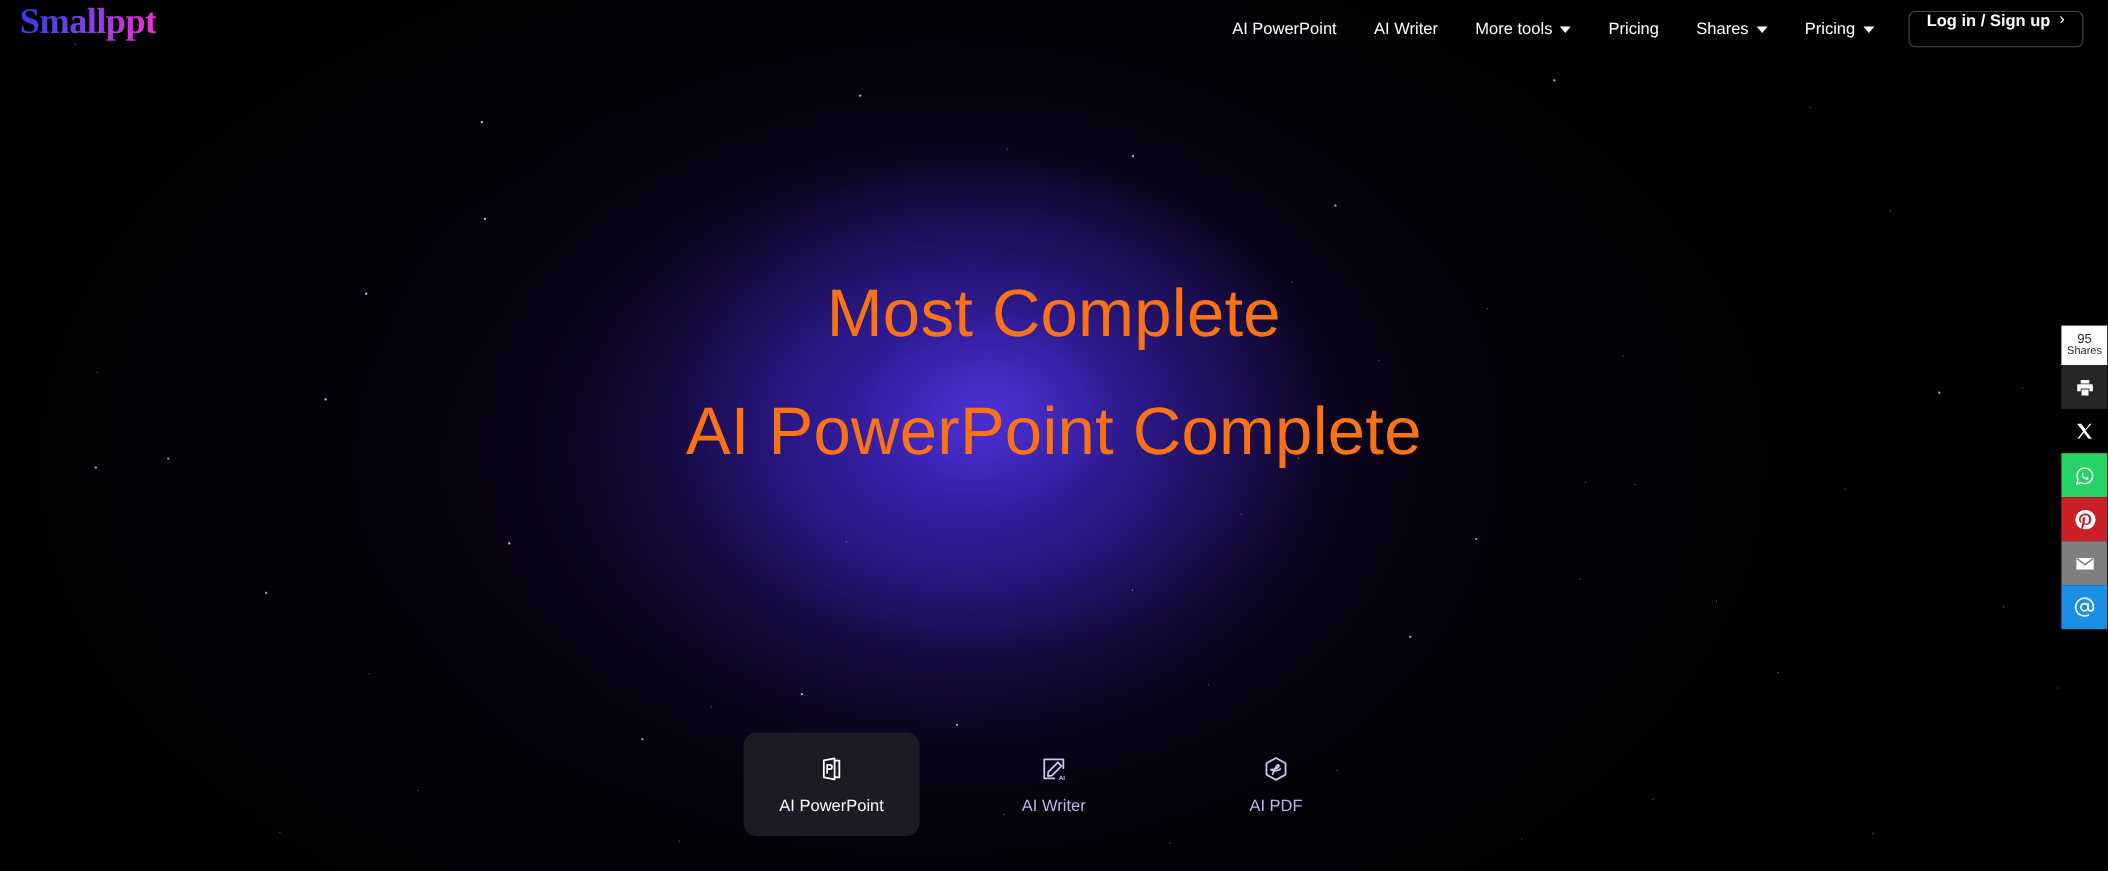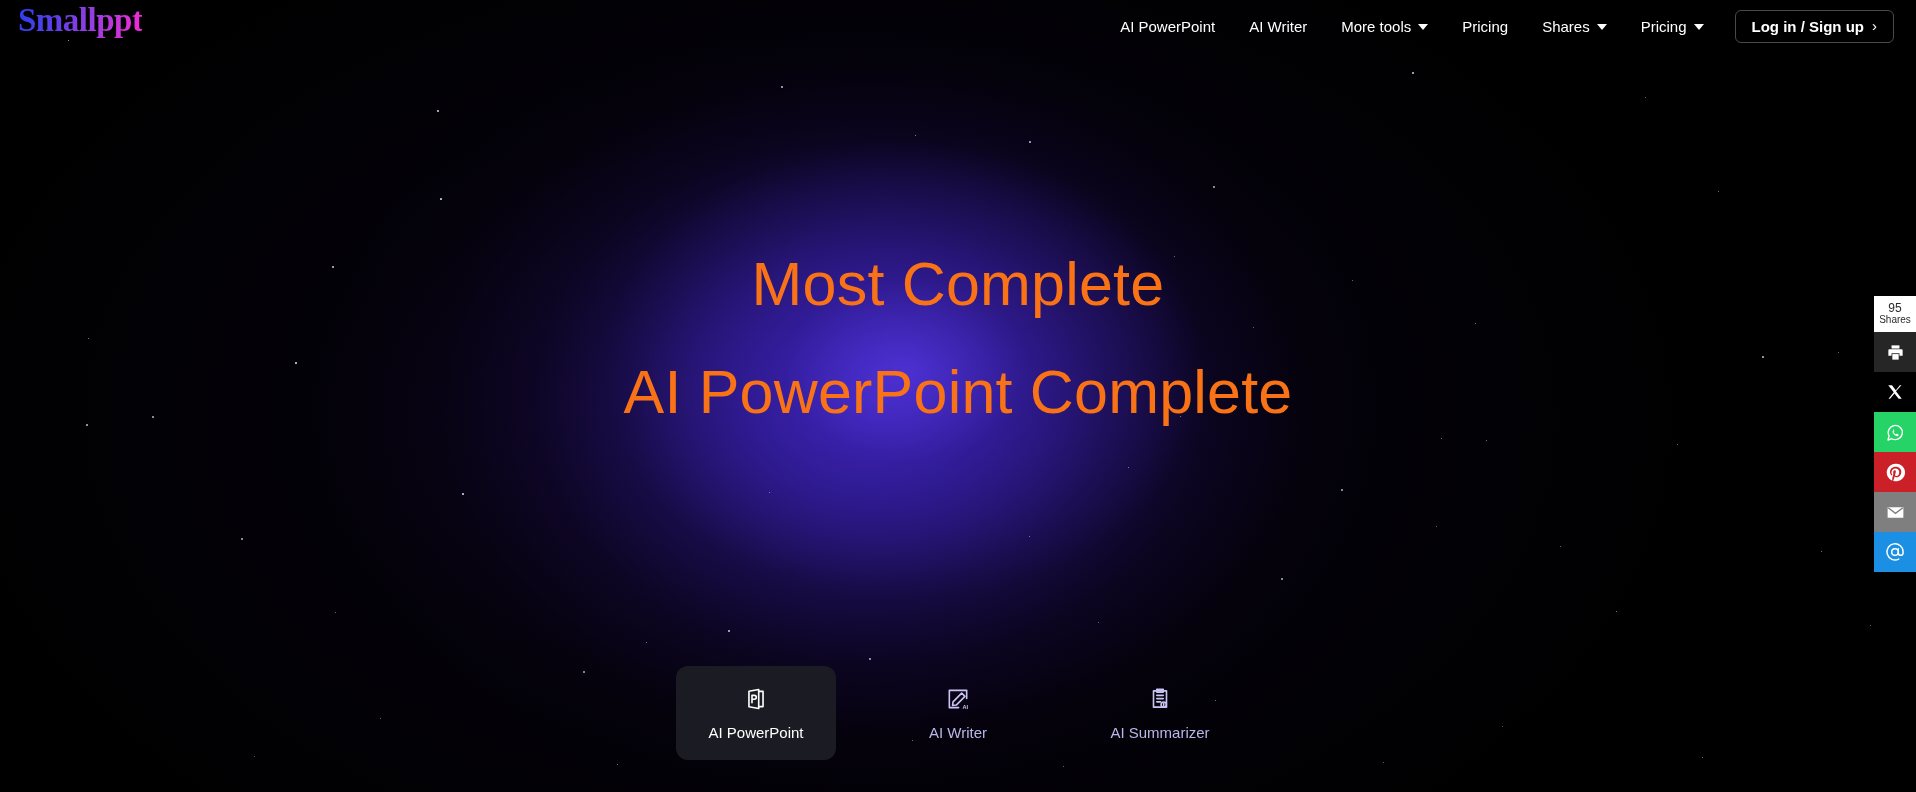--- a/index.html
+++ b/index.html
@@ -120,21 +120,20 @@
     border-right: 5px solid transparent;
     border-top: 6px solid #ffffff;
     display: inline-block;
     margin-top: 2px;
   }
 
   .login-btn {
     margin-left: 14px;
     height: 33px;
     display: flex;
-    align-items: center;
     gap: 8px;
     padding: 0 16px;
     border: 1px solid #4a4a4a;
     border-radius: 6px;
     color: #ffffff;
     font-size: 15px;
     font-weight: 700;
     white-space: nowrap;
     background: transparent;
     cursor: pointer;
@@ -380,28 +379,25 @@
             <path d="M20 11.5V4H4v16h8.5"></path>
             <path d="m15.4 6.6-8 8L7 18l3.4-.4 8-8z"></path>
             <text x="16.2" y="21.4" font-size="5.2" fill="#c9c4f2" stroke="none" font-family="Liberation Sans, sans-serif" font-weight="700">AI</text>
           </svg>
         </span>
         <span class="tool-label">AI Writer</span>
       </div>
       <div class="tool">
         <span class="tool-icon">
           <svg width="26" height="26" viewBox="0 0 24 24" fill="none" stroke="#c9c4f2" stroke-width="1.5" stroke-linejoin="round" stroke-linecap="round">
-            <path d="M6 4.5h12v15H6z"></path>
-            <path d="M9 3h6v2.6H9z"></path>
-            <path d="M9 8.6h6M9 11.6h6M9 14.6h3.5"></path>
-            <circle cx="15.4" cy="17.2" r="2.4"></circle>
-            <path d="M15.4 16.1v2.2"></path>
+            <path d="M12 2.8 20 7.2v9.6L12 21.2 4 16.8V7.2z"></path>
+            <path d="M9.1 16.4c1.1-3 2.4-5.5 3.4-6.9.8-1.1 1.6-1.2 1.9-.5.4.9-.6 2-2.6 2.8-1.5.6-3 .9-4.1.8 1.4.9 3.6 1.1 5.4.7 1.4-.3 2.3-.9 2.5-1.5"></path>
           </svg>
         </span>
-        <span class="tool-label">AI Summarizer</span>
+        <span class="tool-label">AI PDF</span>
       </div>
     </div>
 
   <div class="share">
     <div class="share-count">
       <span class="num">95</span>
       <span class="lbl">Shares</span>
     </div>
     <div id="share-buttons">
         <div class="share-btn sh-print">

